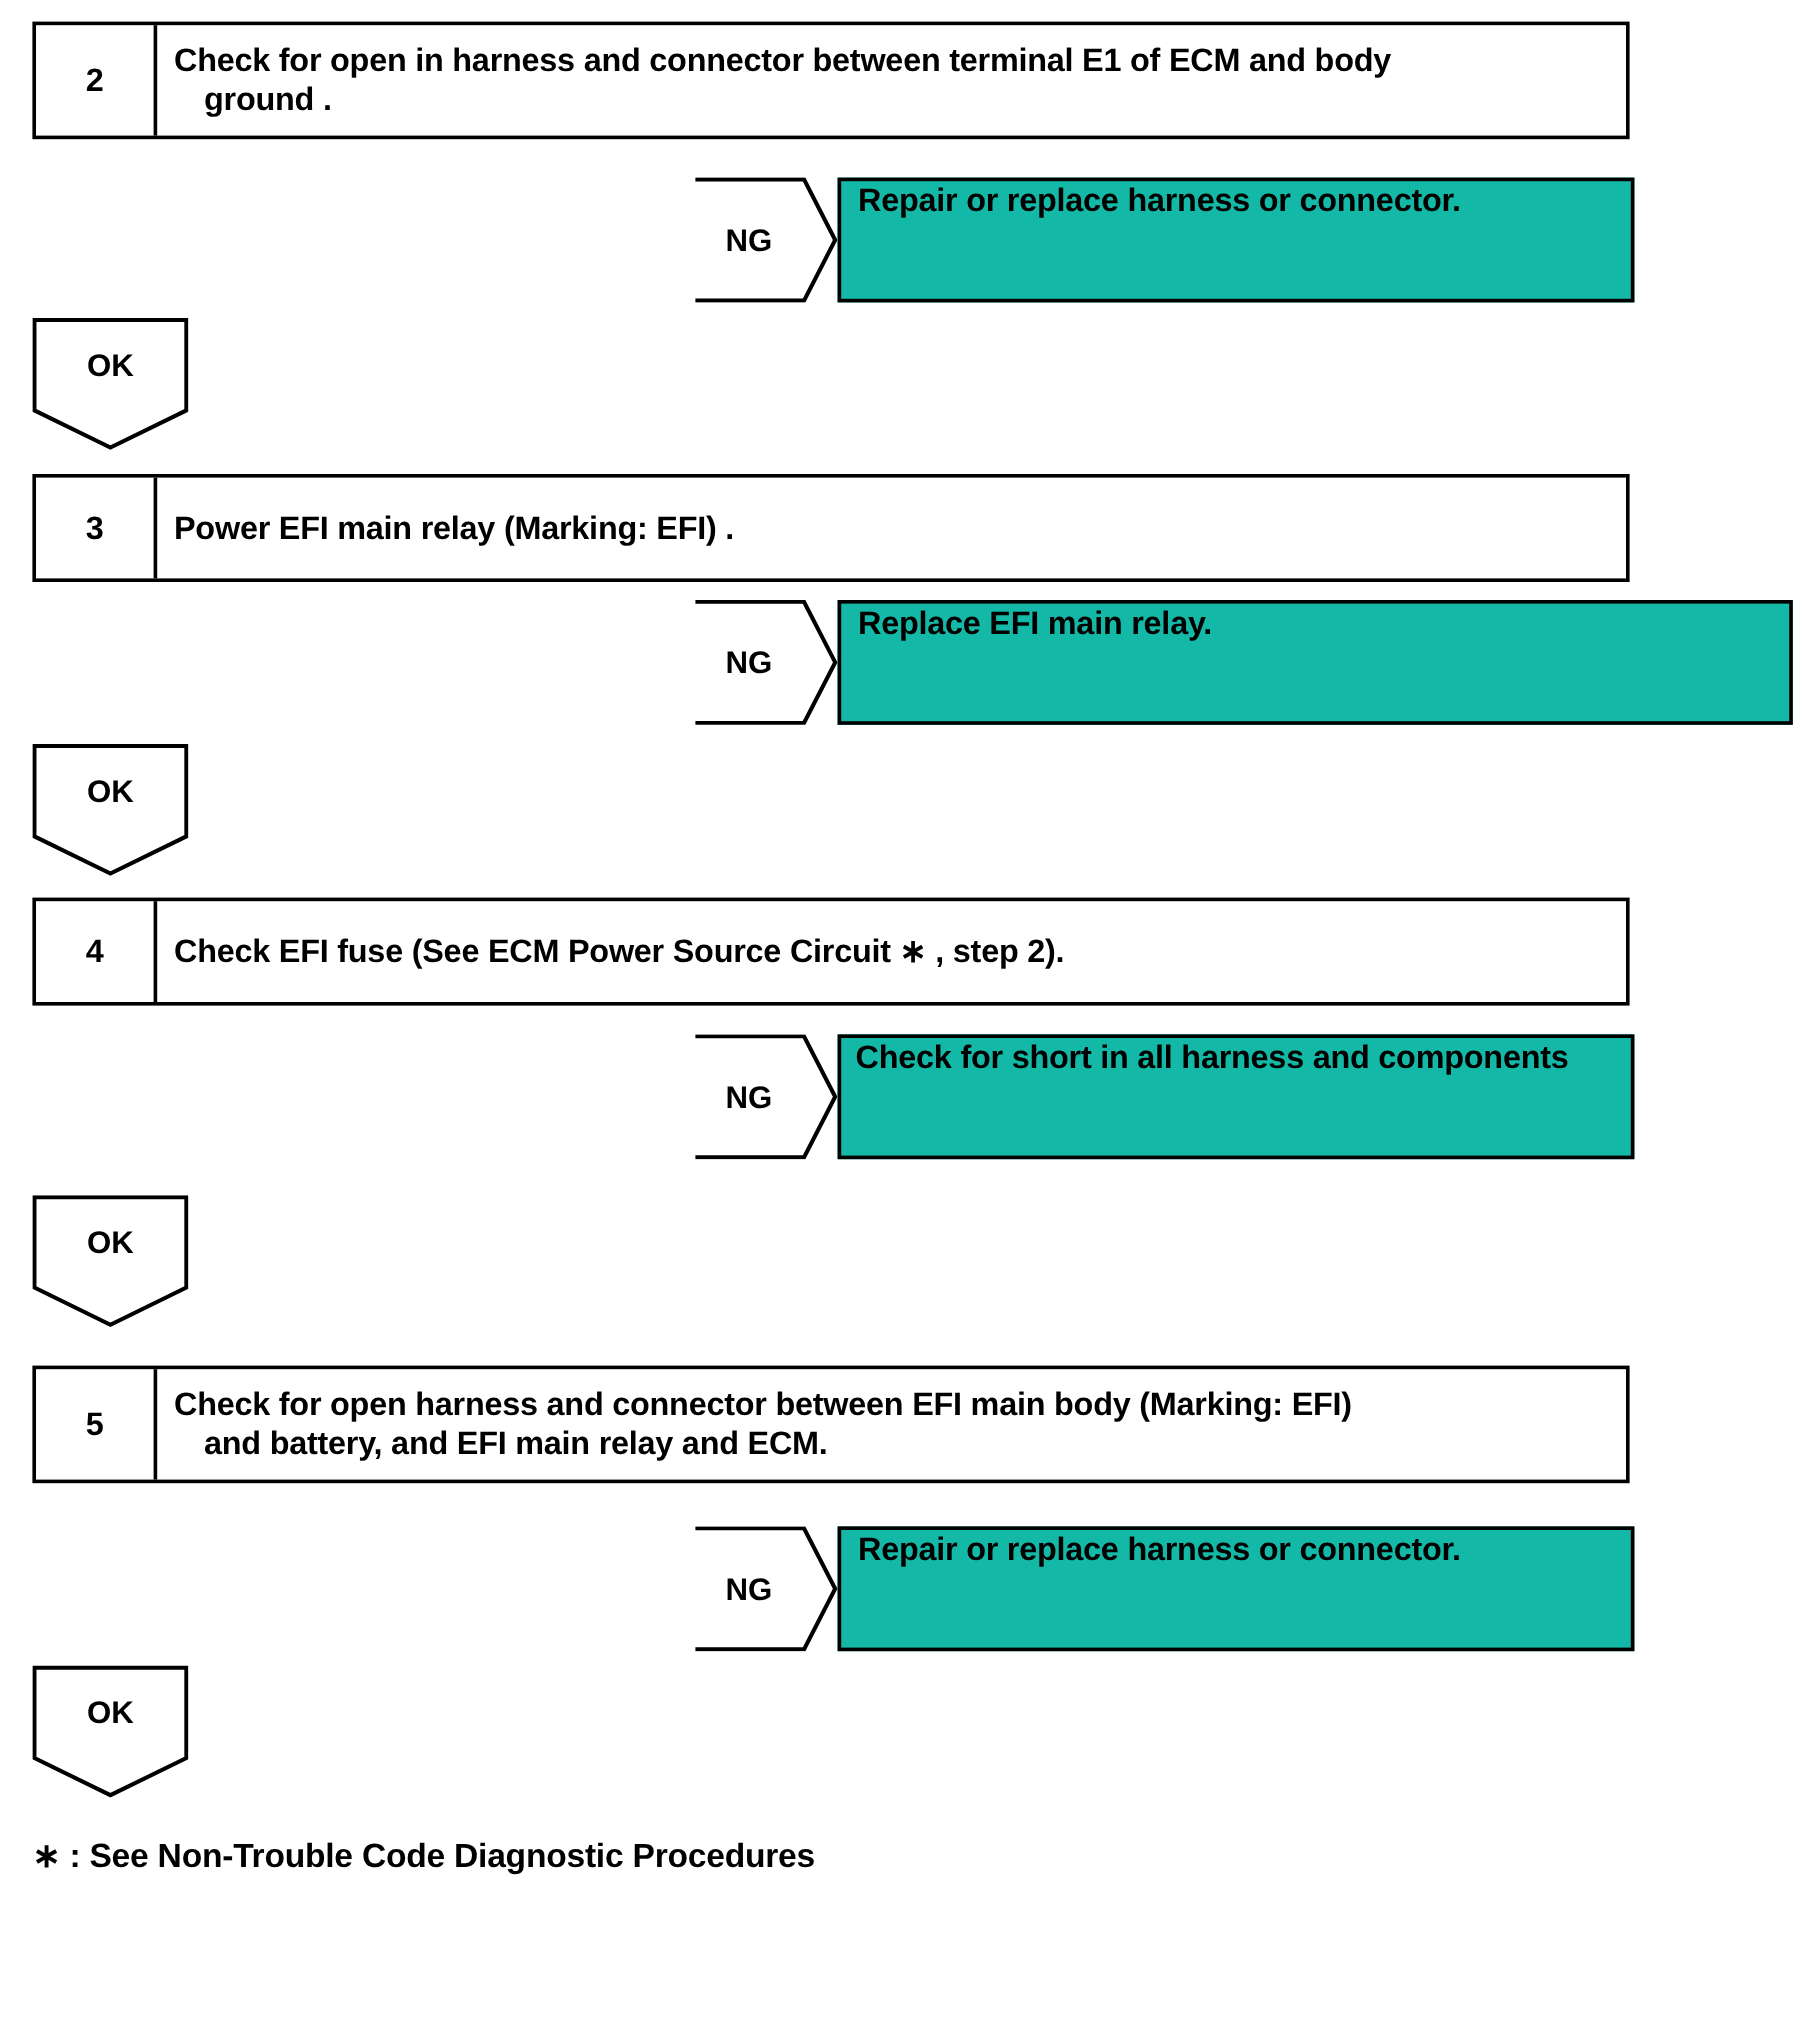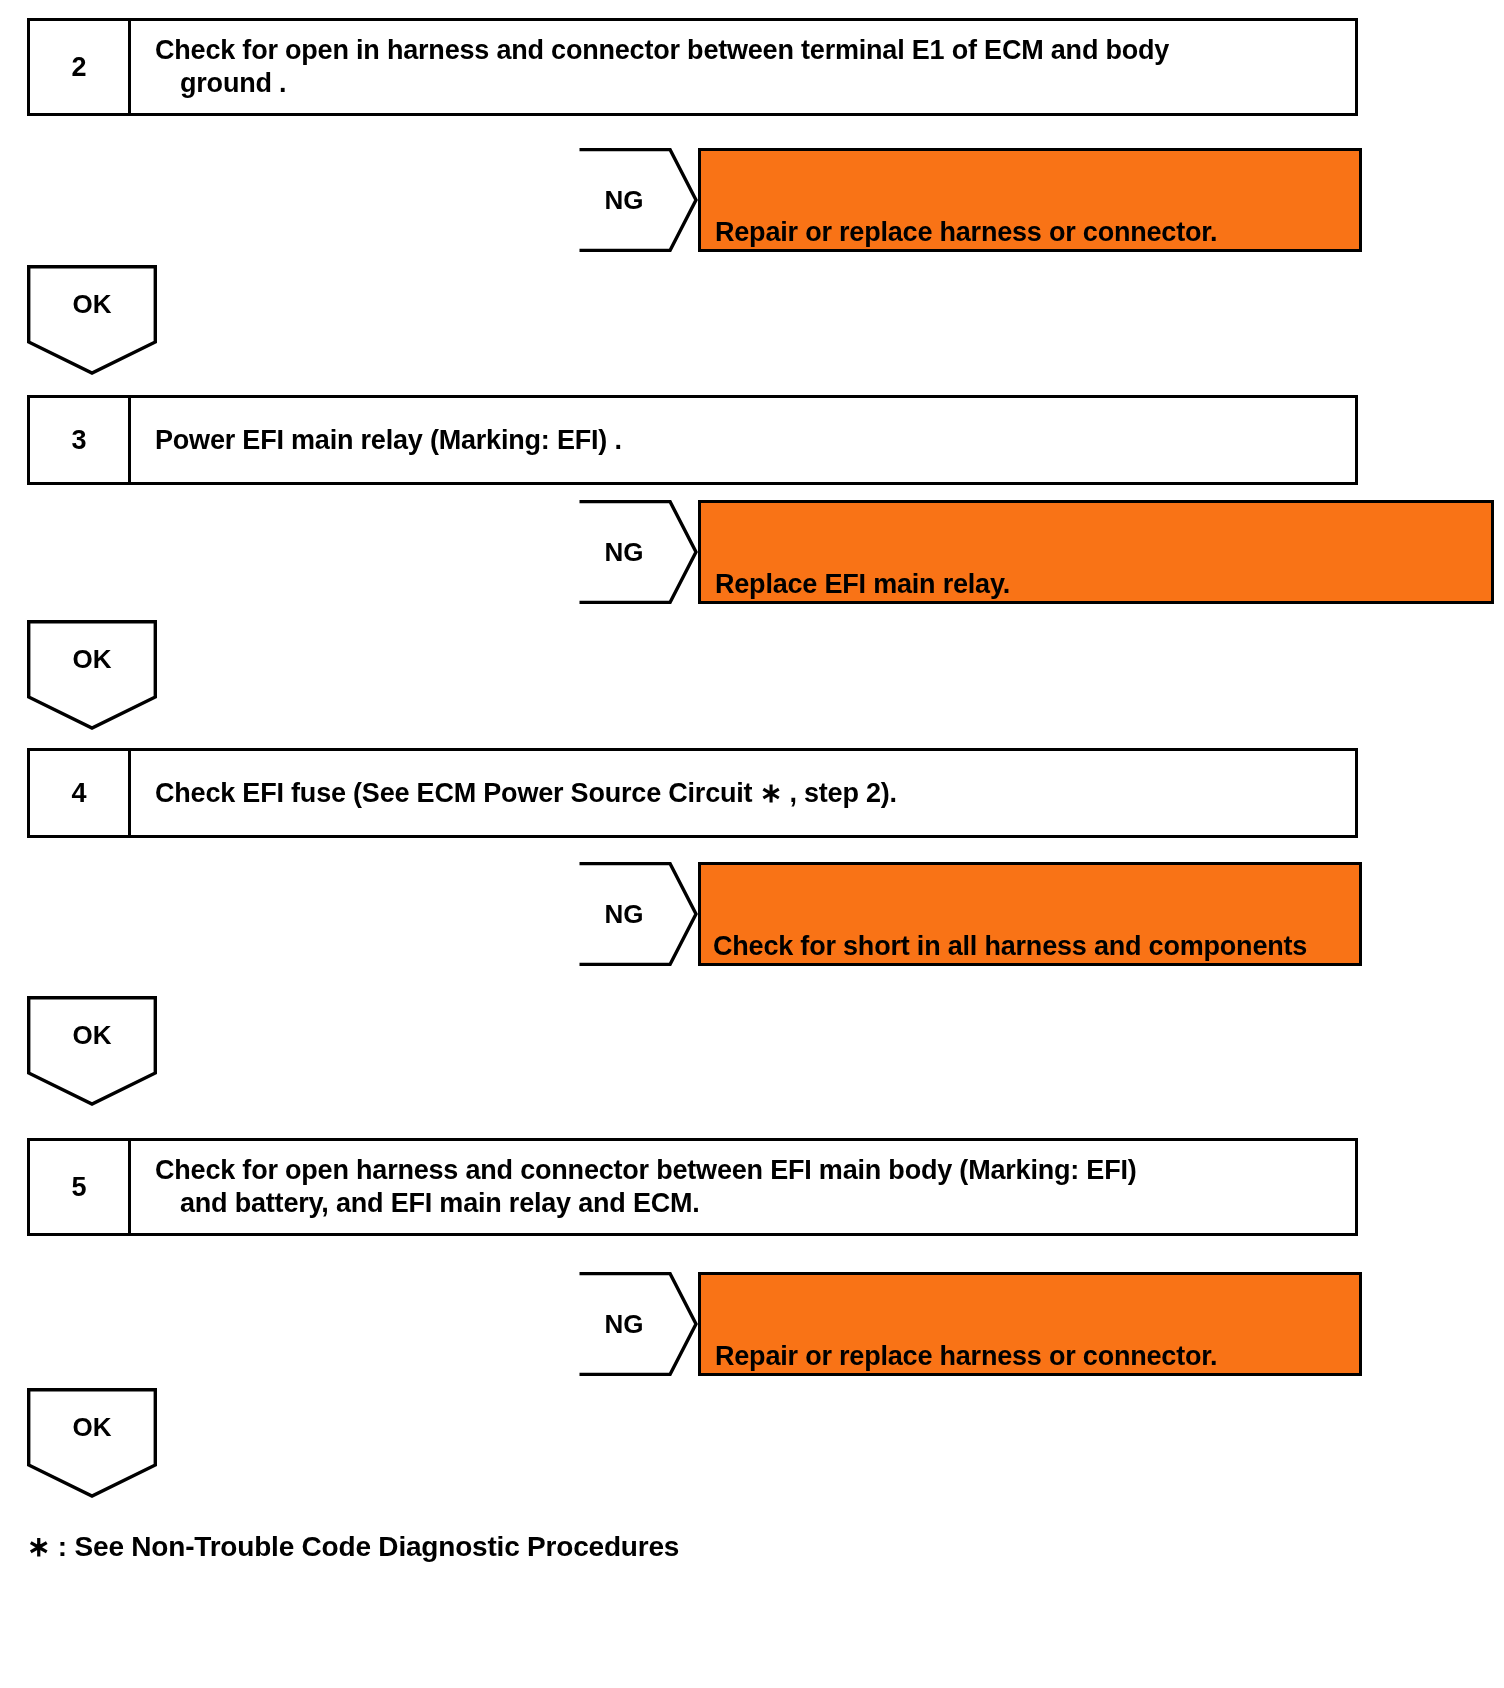--- a/index.html
+++ b/index.html
@@ -38,21 +38,21 @@
     align-items: center;
     justify-content: center;
     font-size: 27px;
     font-weight: bold;
     letter-spacing: 0px;
   }
   .step-text {
     flex: 1 1 auto;
     display: flex;
     align-items: center;
-    padding: 0 24px;
+    padding: 0 14px;
     font-size: 27px;
     font-weight: bold;
     line-height: 1.22;
     letter-spacing: -0.2px;
   }
   .step-text span.l2 { display: block; margin-left: 25px; }
 
   
   .ng-group {
     position: absolute;
@@ -81,23 +81,23 @@
     height: 104px;
     display: flex;
     align-items: center;
     justify-content: center;
     font-size: 26px;
     font-weight: bold;
   }
   .ng-box {
     box-sizing: border-box;
     border: 3px solid #000;
-    background: #f97316;
-    display: flex;
-    align-items: flex-end;
+    background: #14b8a6;
+    display: flex;
+    align-items: flex-start;
     padding: 0 14px;
     font-size: 27px;
     font-weight: bold;
     line-height: 1.22;
     letter-spacing: -0.2px;
   }
   .ng-box .l2 { display: block; }
 
   
   .ok-tag {

